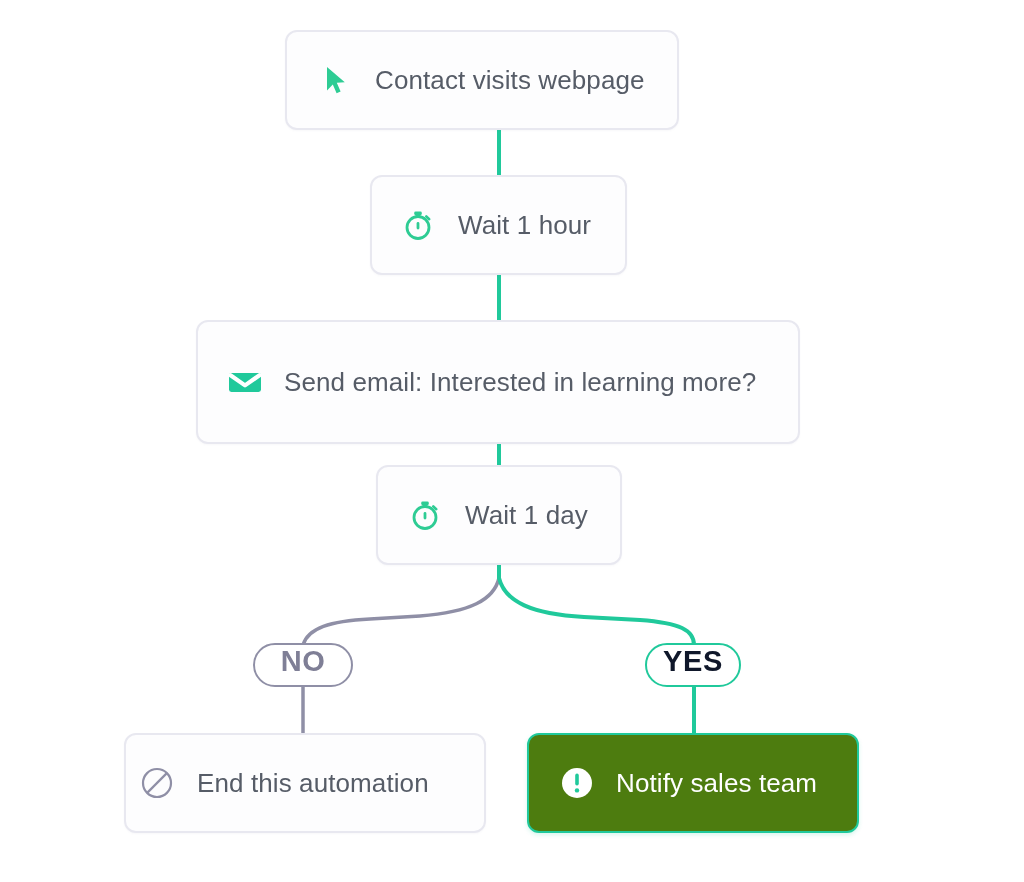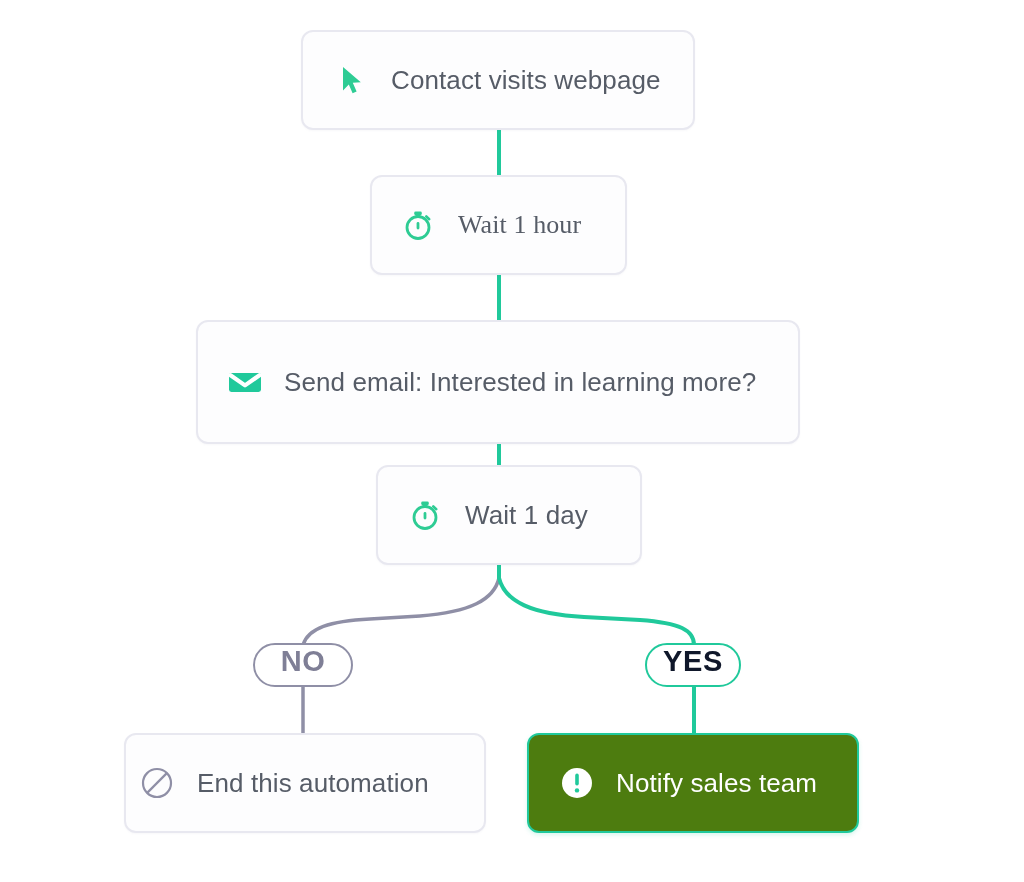--- a/index.html
+++ b/index.html
@@ -48,49 +48,49 @@
   .node .label {
     color: #565c67;
     font-size: 26px;
     font-weight: 400;
     letter-spacing: 0.1px;
     white-space: nowrap;
   }
 
   
   #node-trigger {
-    left: 301px; top: 30px;
+    left: 285px; top: 30px;
     width: 394px; height: 100px;
     padding-left: 31px;
   }
   #node-trigger .ico { width: 34px; height: 34px; }
   #node-trigger .label { margin-left: 23px; }
 
   
   #node-wait-hour {
     left: 370px; top: 175px;
     width: 257px; height: 100px;
     padding-left: 29px;
   }
   #node-wait-hour .ico { width: 34px; height: 34px; }
-  #node-wait-hour .label { margin-left: 23px; font-family: Liberation Serif, serif; }
+  #node-wait-hour .label { margin-left: 23px; }
 
   
   #node-email {
     left: 196px; top: 320px;
     width: 604px; height: 124px;
     padding-left: 29px;
   }
   #node-email .ico { width: 36px; height: 34px; }
   #node-email .label { margin-left: 21px; }
 
   
   #node-wait-day {
     left: 376px; top: 465px;
-    width: 266px; height: 100px;
+    width: 246px; height: 100px;
     padding-left: 30px;
   }
   #node-wait-day .ico { width: 34px; height: 34px; }
   #node-wait-day .label { margin-left: 23px; }
 
   
   #node-end {
     left: 124px; top: 733px;
     width: 362px; height: 100px;
     padding-left: 13px;

